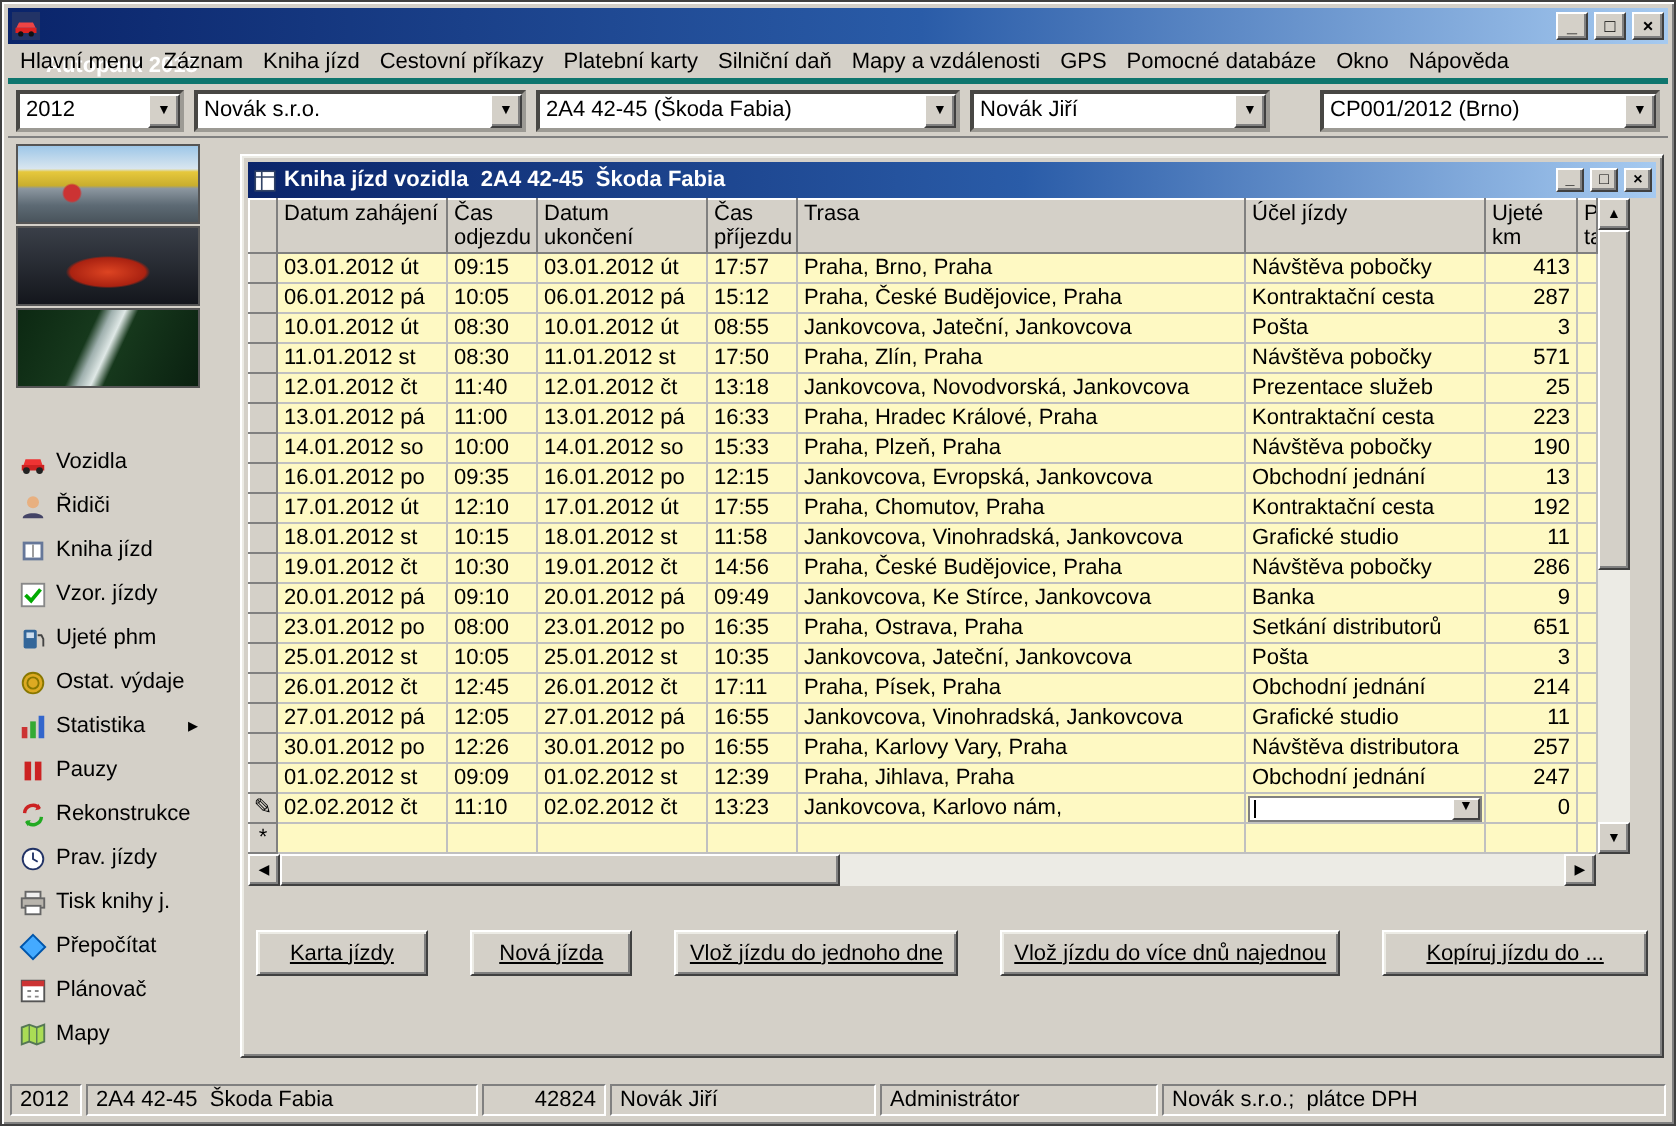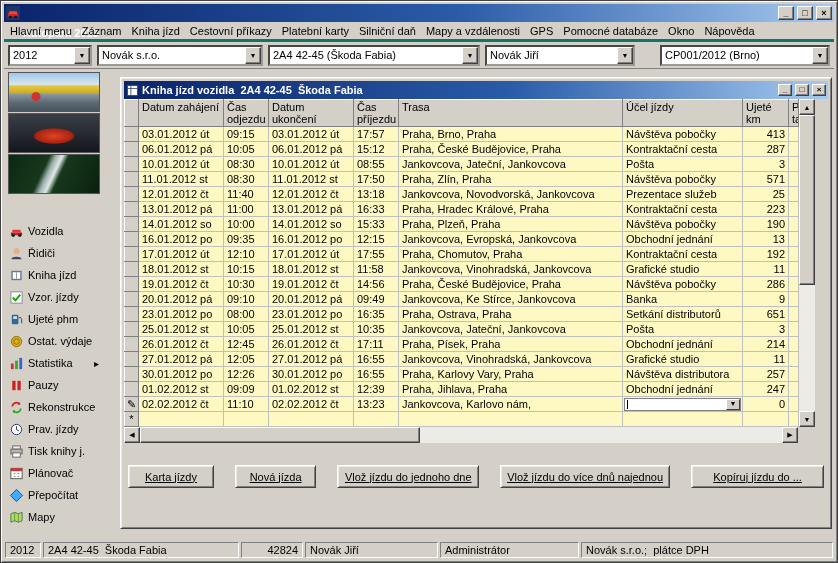--- a/index.html
+++ b/index.html
@@ -249,31 +249,31 @@
         <div class="side-item">
           <svg width="15" height="15" viewBox="0 0 16 16">
               <rect x="4" y="2" width="8" height="3.5" fill="#eee" stroke="#666"></rect>
               <rect x="2" y="5.5" width="12" height="5" fill="#b8b4ac" stroke="#666"></rect>
               <rect x="4" y="9.5" width="8" height="4.5" fill="#fff" stroke="#666"></rect>
             </svg>
           <span>Tisk knihy j.</span>
         </div>
         <div class="side-item">
           <svg width="15" height="15" viewBox="0 0 16 16">
+              <path d="M8 1.5L14.5 8 8 14.5 1.5 8z" fill="#4af" stroke="#05a"></path>
+            </svg>
+          <span>Přepočítat</span>
+        </div>
+        <div class="side-item">
+          <svg width="15" height="15" viewBox="0 0 16 16">
               <rect x="2" y="2.5" width="12" height="11" fill="#fff" stroke="#555"></rect>
               <rect x="2" y="2.5" width="12" height="3" fill="#c33"></rect>
               <path d="M5 8h2M9 8h2M5 11h2M9 11h2" stroke="#888"></path>
             </svg>
           <span>Plánovač</span>
-        </div>
-        <div class="side-item">
-          <svg width="15" height="15" viewBox="0 0 16 16">
-              <path d="M8 1.5L14.5 8 8 14.5 1.5 8z" fill="#4af" stroke="#05a"></path>
-            </svg>
-          <span>Přepočítat</span>
         </div>
         <div class="side-item">
           <svg width="15" height="15" viewBox="0 0 16 16">
               <path d="M2 4l4-1.5L10 4l4-1.5v9L10 13l-4-1.5L2 13z" fill="#ad5" stroke="#575"></path>
               <path d="M6 2.5v9M10 4v9" stroke="#575" stroke-width=".7"></path>
             </svg>
           <span>Mapy</span>
         </div>
       </div>
     </div>

